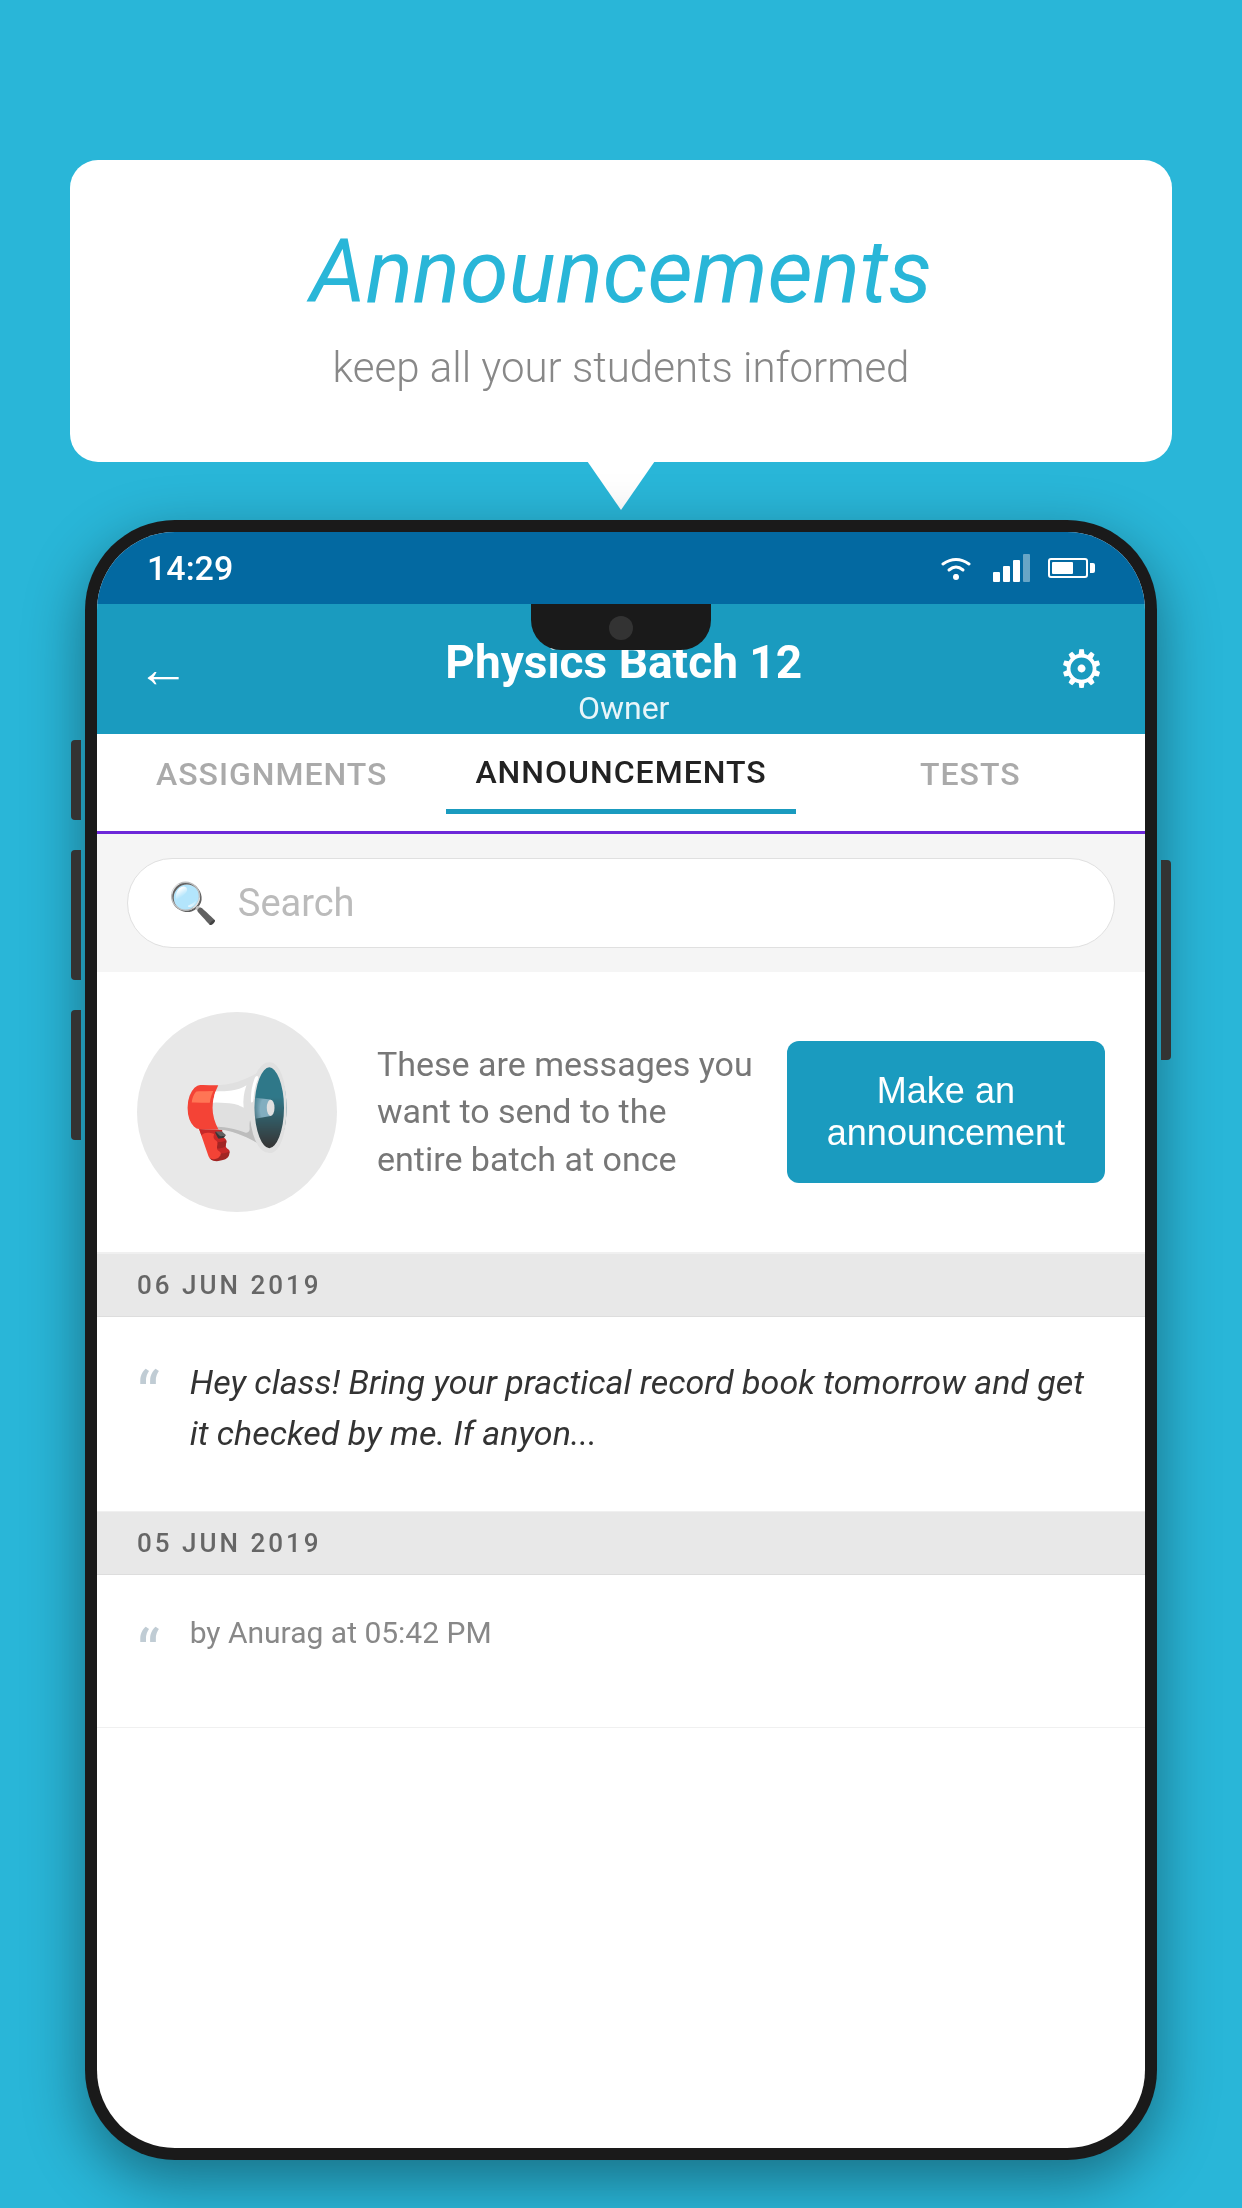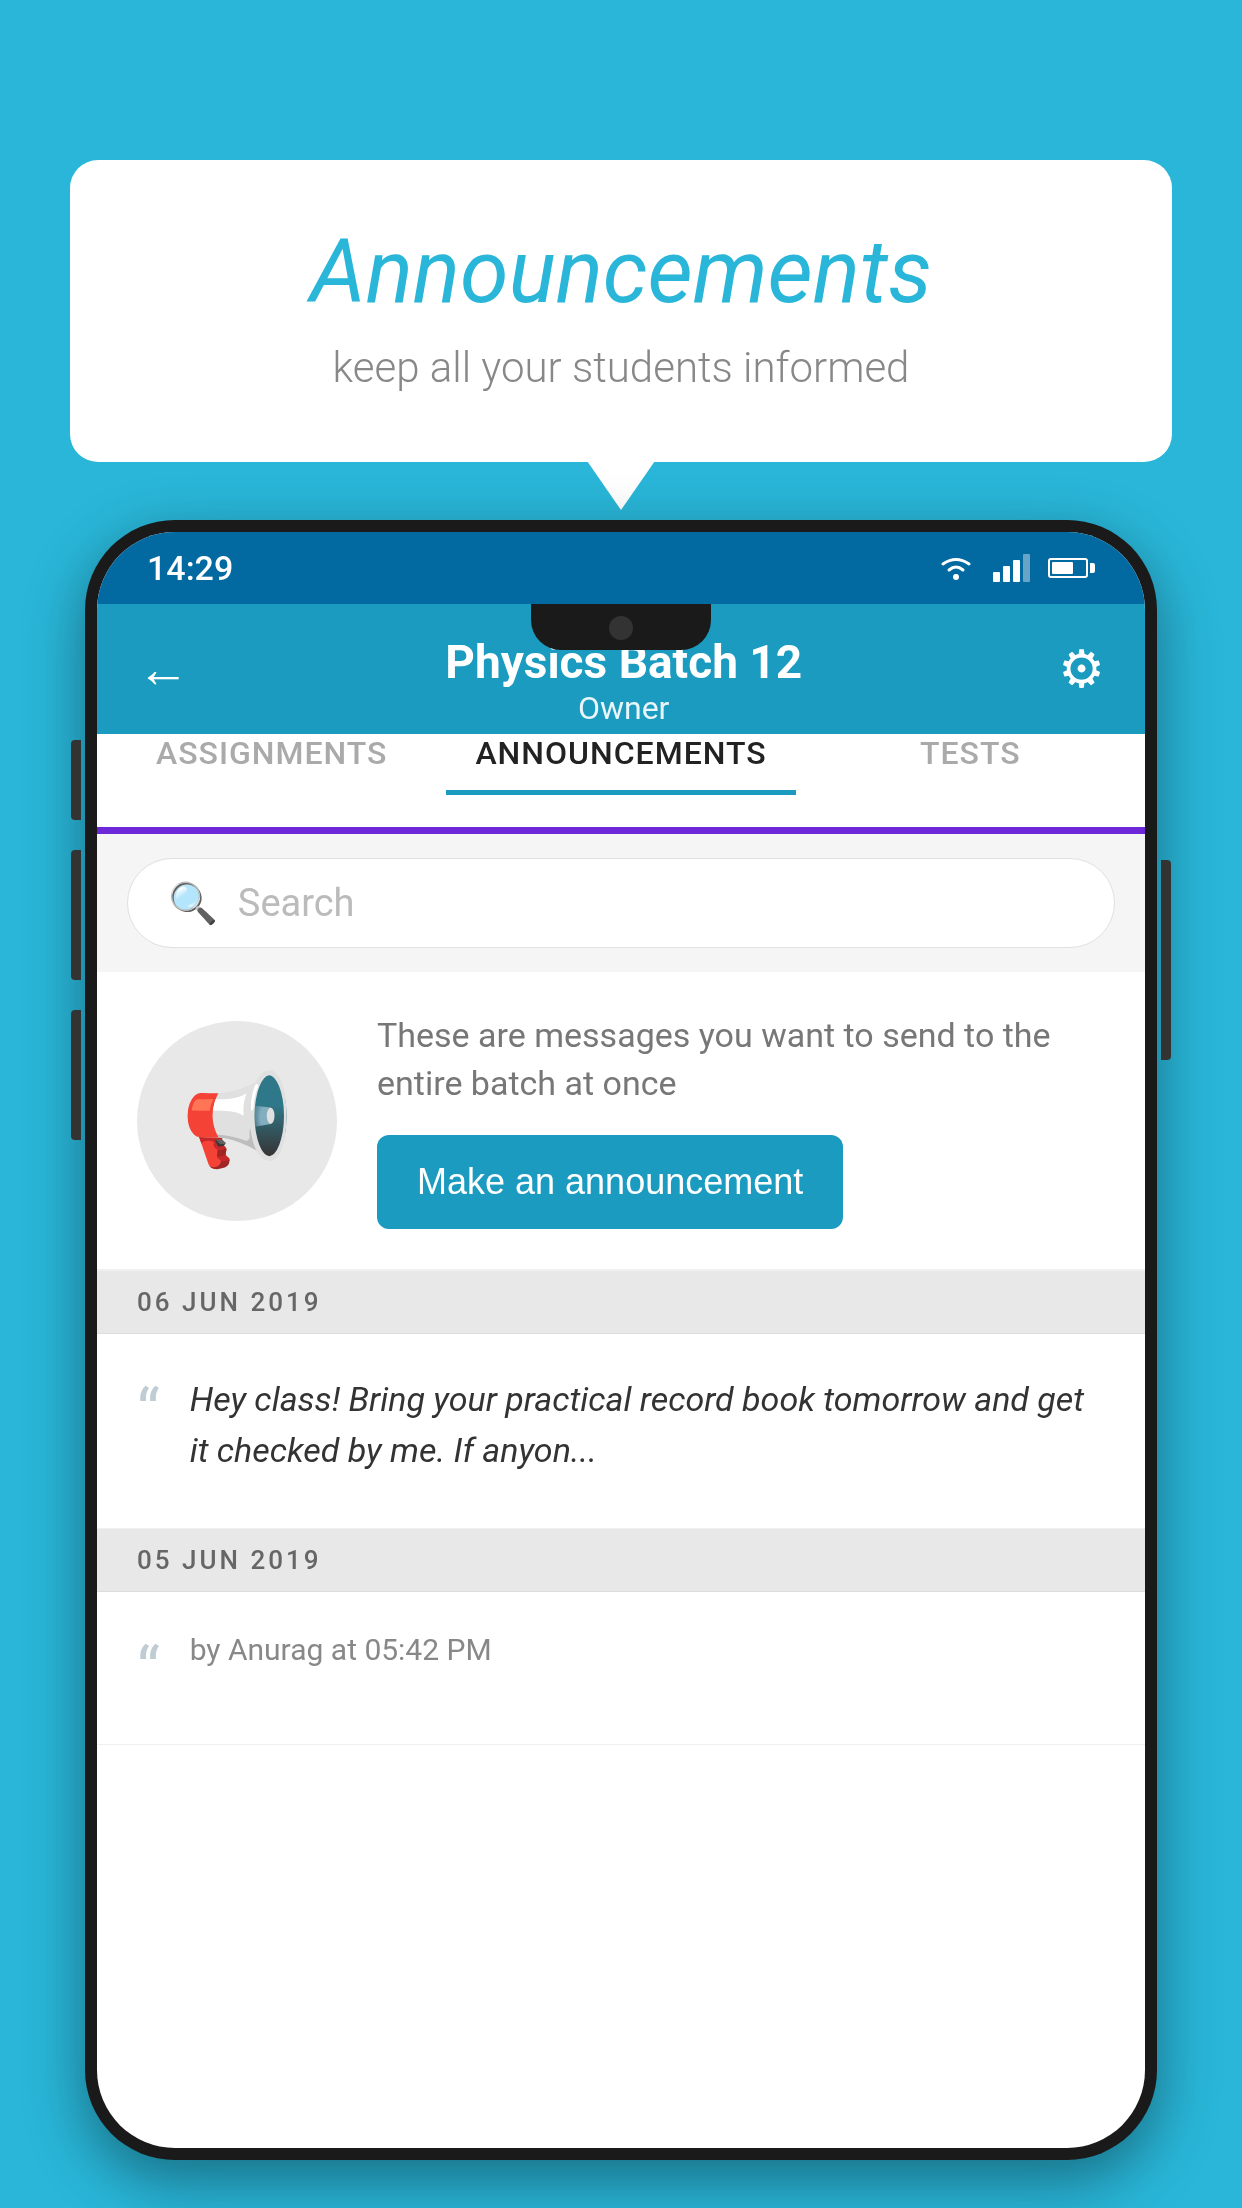--- a/index.html
+++ b/index.html
@@ -171,23 +171,23 @@
     .settings-icon {
       color: white;
       font-size: 52px;
       cursor: pointer;
     }
 
     
     .tabs-container {
       background: white;
       display: flex;
-      border-bottom: 7px solid #6d28d9;
+      border-bottom: 3px solid #6d28d9;
       height: 100px;
-      align-items: flex-start;
+      align-items: center;
     }
 
     .tab {
       flex: 1;
       text-align: center;
       padding-bottom: 18px;
       font-size: 32px;
       font-weight: 500;
       color: #aaa;
       cursor: pointer;
@@ -248,21 +248,21 @@
       flex-shrink: 0;
     }
 
     .megaphone-icon {
       font-size: 90px;
       color: #5a7a9a;
     }
 
     .promo-content {
       display: flex;
-      flex-direction: column;
+      flex-direction: row;
       gap: 28px;
     }
 
     .promo-description {
       font-size: 34px;
       color: #777;
       line-height: 1.4;
     }
 
     .make-announcement-btn {

